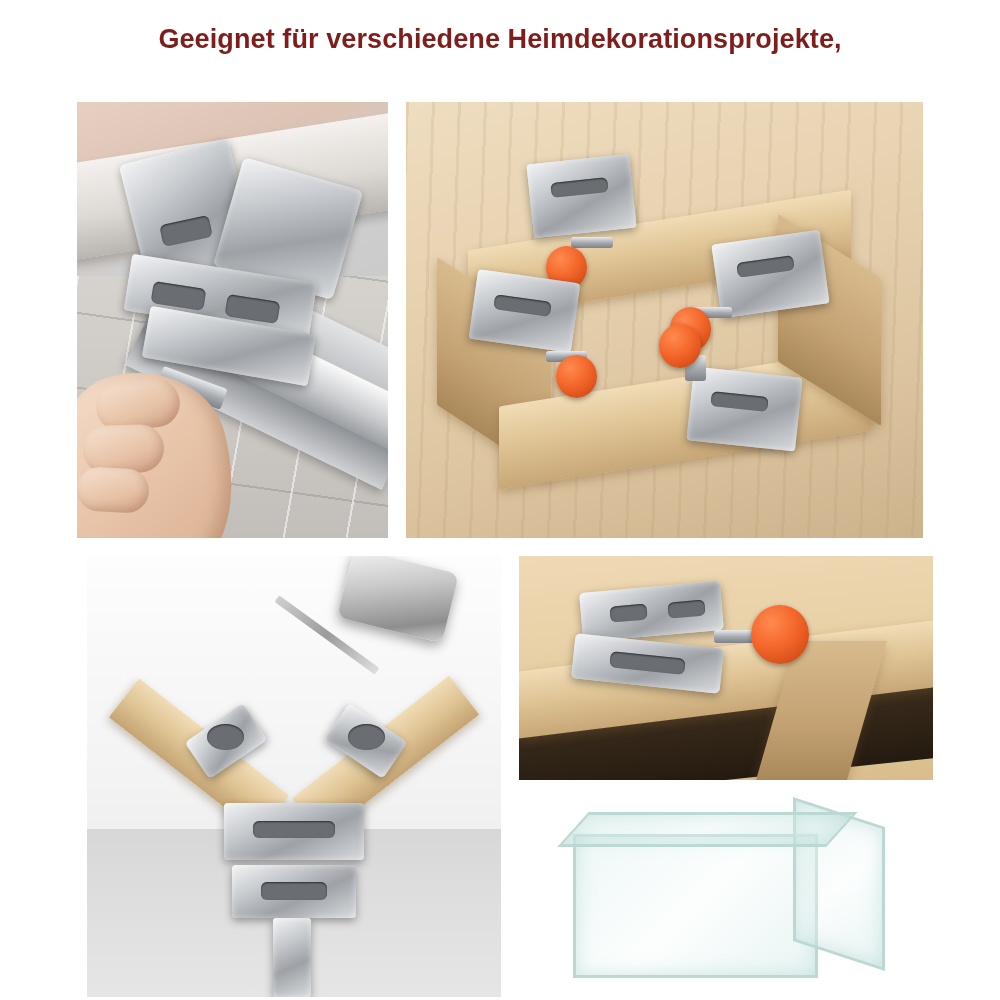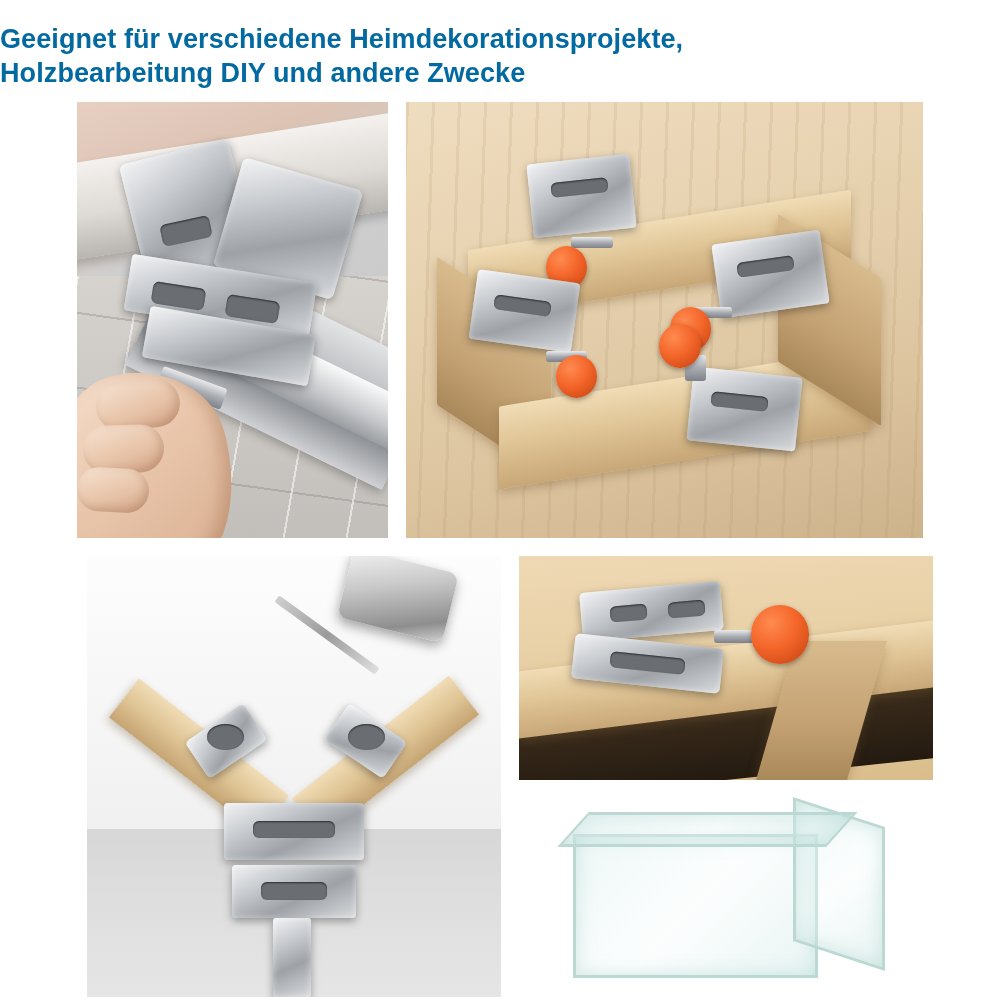--- a/index.html
+++ b/index.html
@@ -11,21 +11,22 @@
     width: 1000px;
     height: 1000px;
     font-family: "Liberation Sans", sans-serif;
     overflow: hidden;
     position: relative;
   }
 
   
   .headline {
     width: 1000px;
-    color: #0369a1;
+    text-align: center;
+    color: #7f1d1d;
     font-size: 27px;
     line-height: 34px;
     font-weight: 700;
     padding-top: 22px;
     letter-spacing: 0.1px;
   }
   .headline .line { display: block; }
 
   
   .grid {
@@ -193,21 +194,20 @@
     box-shadow: inset 0 0 18px rgba(170,210,205,0.5);
   }
 
   
 </style>
 </head>
 <body>
 
 <div class="headline">
   <span class="line">Geeignet für verschiedene Heimdekorationsprojekte,</span>
-  <span class="line">Holzbearbeitung DIY und andere Zwecke</span>
 </div>
 
 <div class="grid">
 
   <div class="photo p1">
     <div class="scene">
       <div class="p1-bg"></div>
       <div class="p1-tiles"></div>
       <div class="p1-sill"></div>
       <div class="p1-alu"></div>

